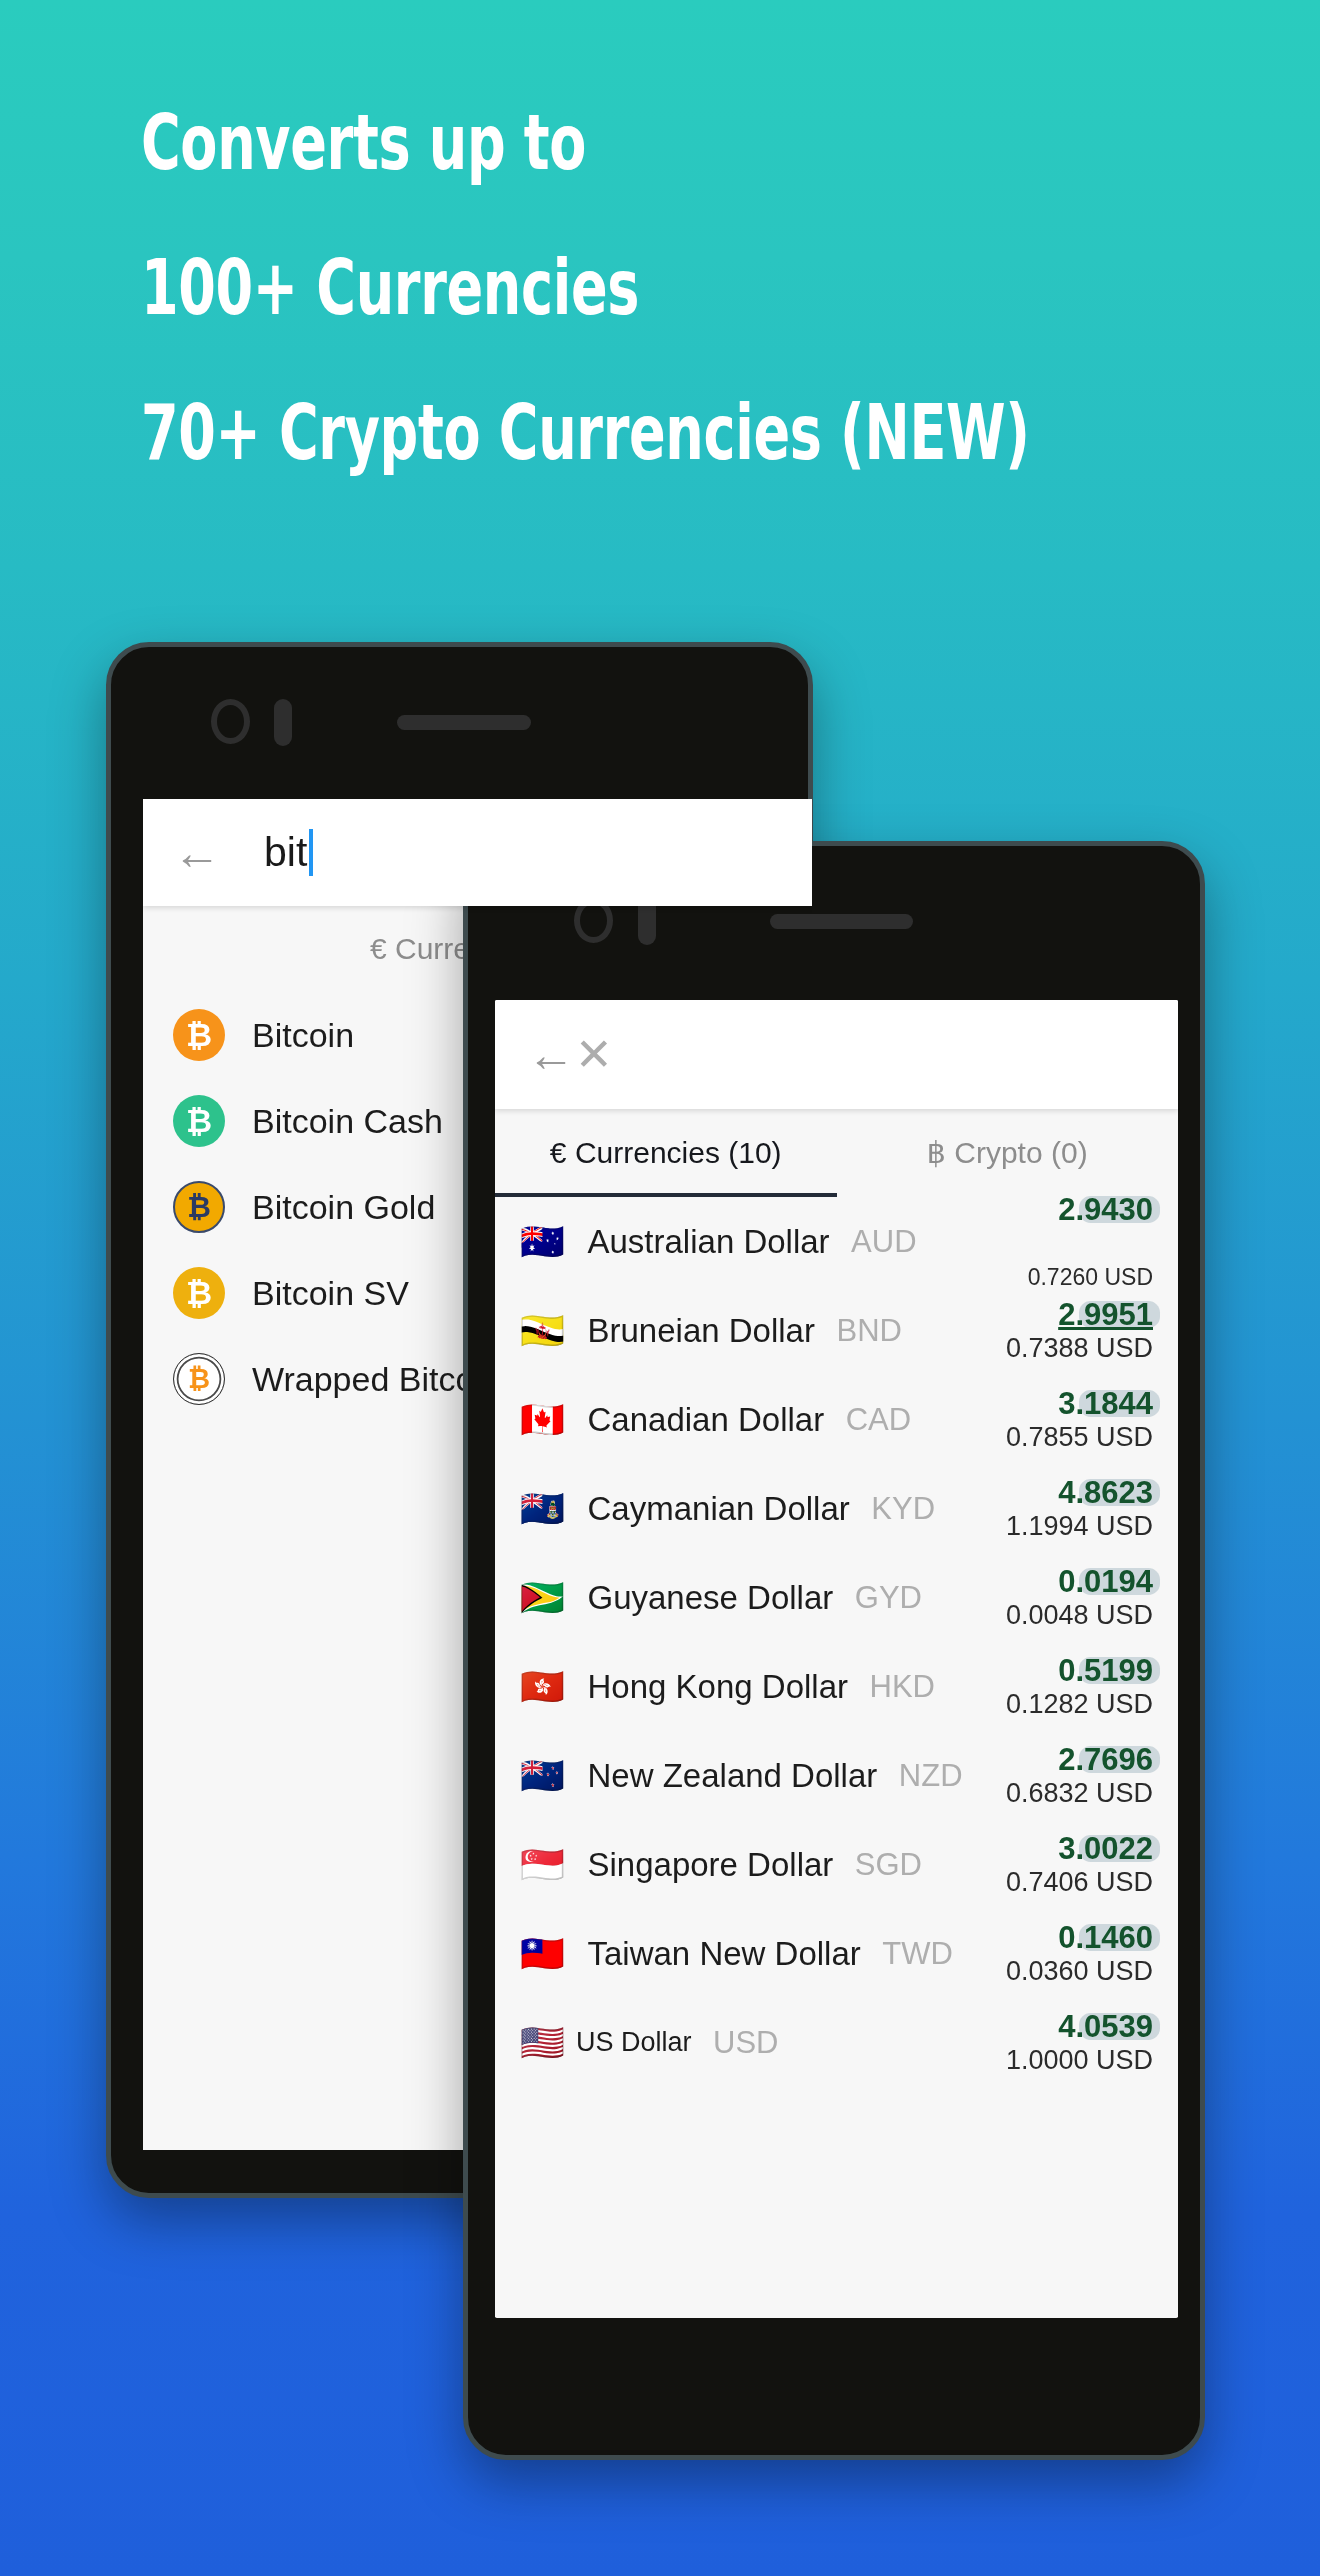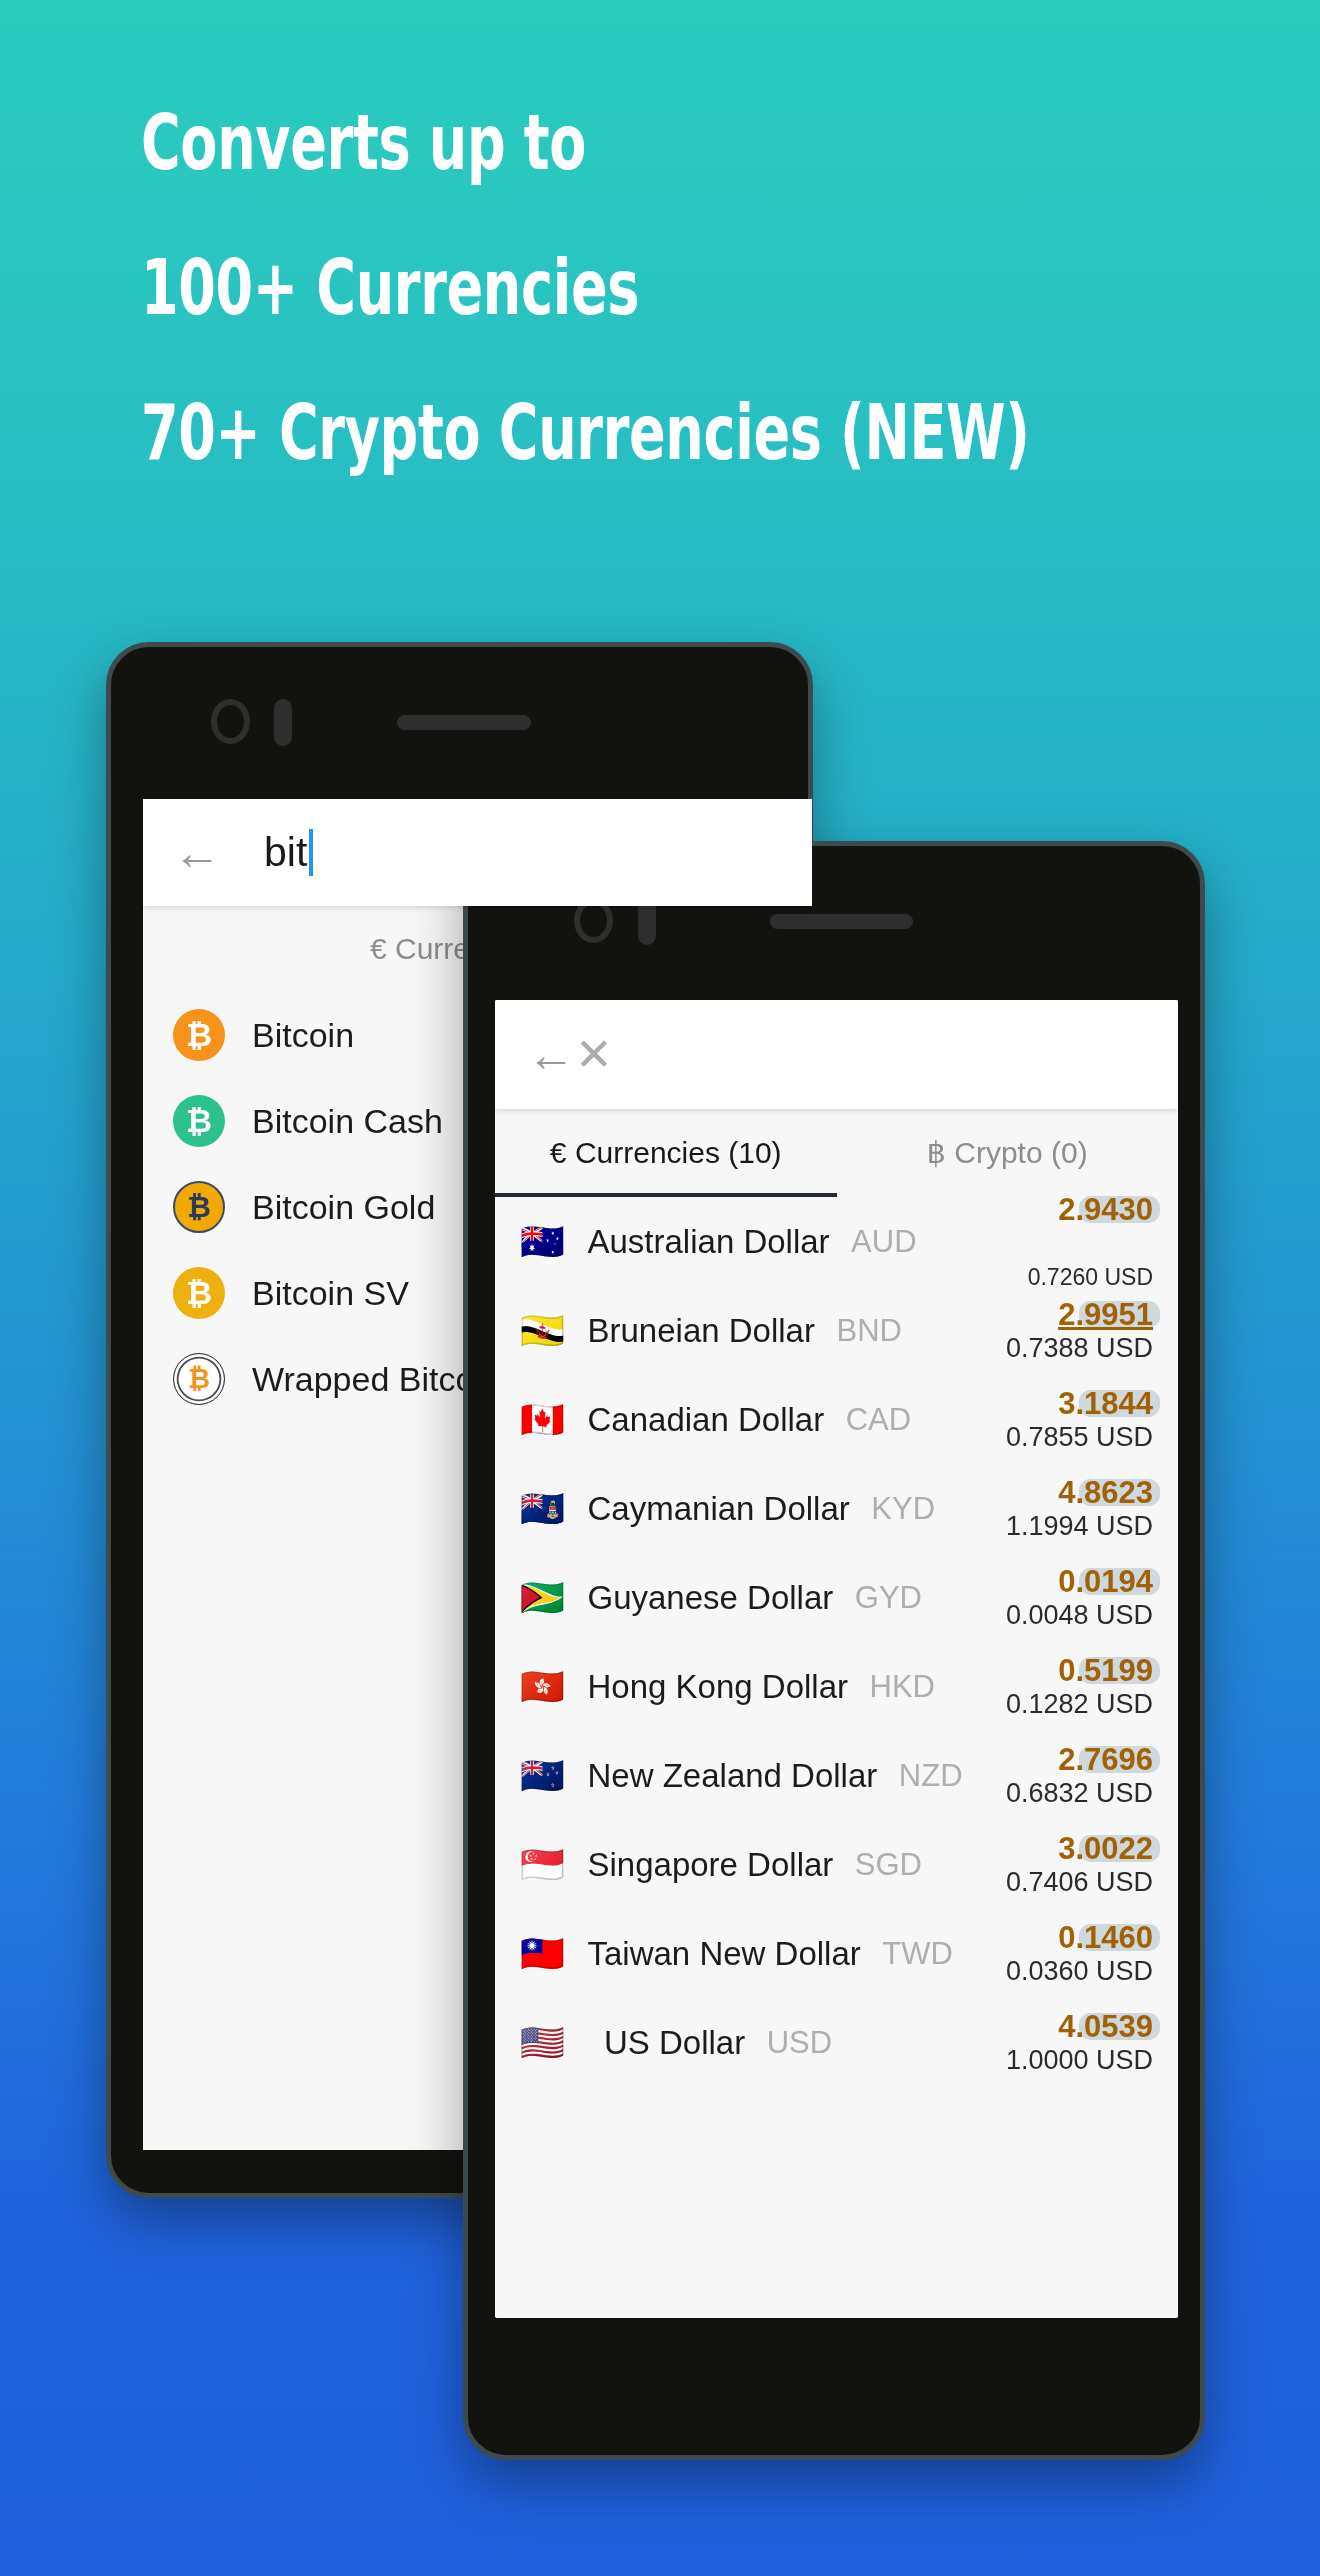--- a/index.html
+++ b/index.html
@@ -104,21 +104,21 @@
   }
 
   
   .list { background: #f7f7f7; }
   .row { display: flex; align-items: center; }
 
   .flag { flex: 0 0 auto; line-height: 1; }
   .cname { color: #1c1c1c; }
   .ccode { color: #aeaeae; }
   .rates { margin-left: auto; text-align: right; position: relative; }
-  .rate-main { color: #a16207; font-weight: bold; position: relative; z-index: 2; }
+  .rate-main { color: #14532d; font-weight: bold; position: relative; z-index: 2; }
   .rate-pill {
     position: absolute;
     background: #c7d2d8;
     opacity: 0.85;
     border-radius: 11.6px;
     z-index: 1;
   }
   .rate-sub { color: #2b2b2b; position: relative; z-index: 2; }
 
   
@@ -313,21 +313,21 @@
         <span class="ccode" style="font-size:31px; margin-left:21.5px;">TWD</span>
         <span class="rates">
           <span class="rate-pill" style="width:81px; height:27px; right:-7.2px; top:3.6px;"></span>
           <span class="rate-main" style="font-size:31px; display:block;">0.1460</span>
           <span class="rate-sub" style="font-size:27px; display:block;margin-left:20px;">0.0360 USD</span>
         </span>
       </div>
 
       <div class="row" style="height:89px; padding:0 25px;">
         <span class="flag" style="font-size:36px; width:55px;">🇺🇸</span>
-        <span class="cname" style="font-size:33px; margin-left:29px;text-align:center;">US Dollar</span>
+        <span class="cname" style="font-size:27px; margin-left:1px;text-align:center;">US Dollar</span>
         <span class="ccode" style="font-size:31px; margin-left:21.5px;">USD</span>
         <span class="rates">
           <span class="rate-pill" style="width:81px; height:27px; right:-7.2px; top:3.6px;"></span>
           <span class="rate-main" style="font-size:31px; display:block;">4.0539</span>
           <span class="rate-sub" style="font-size:27px; display:block;">1.0000 USD</span>
         </span>
       </div>
 
     </div>
   </div>

